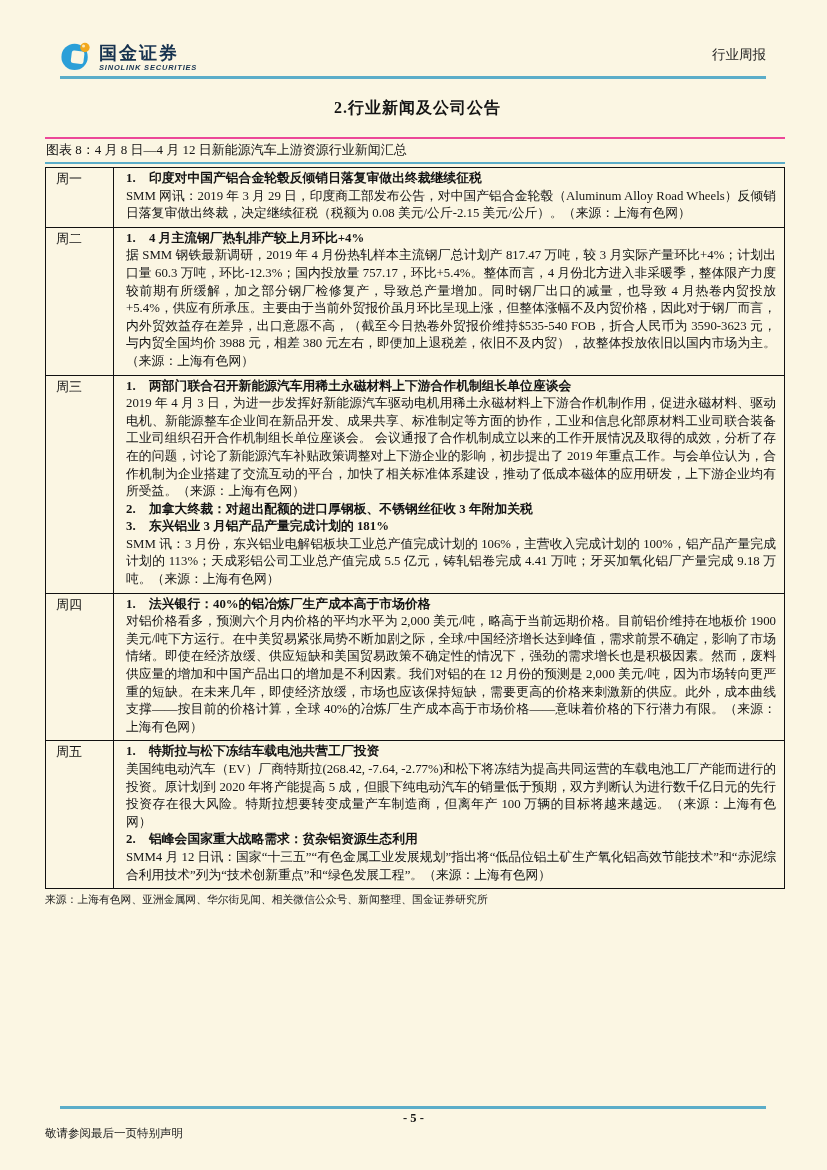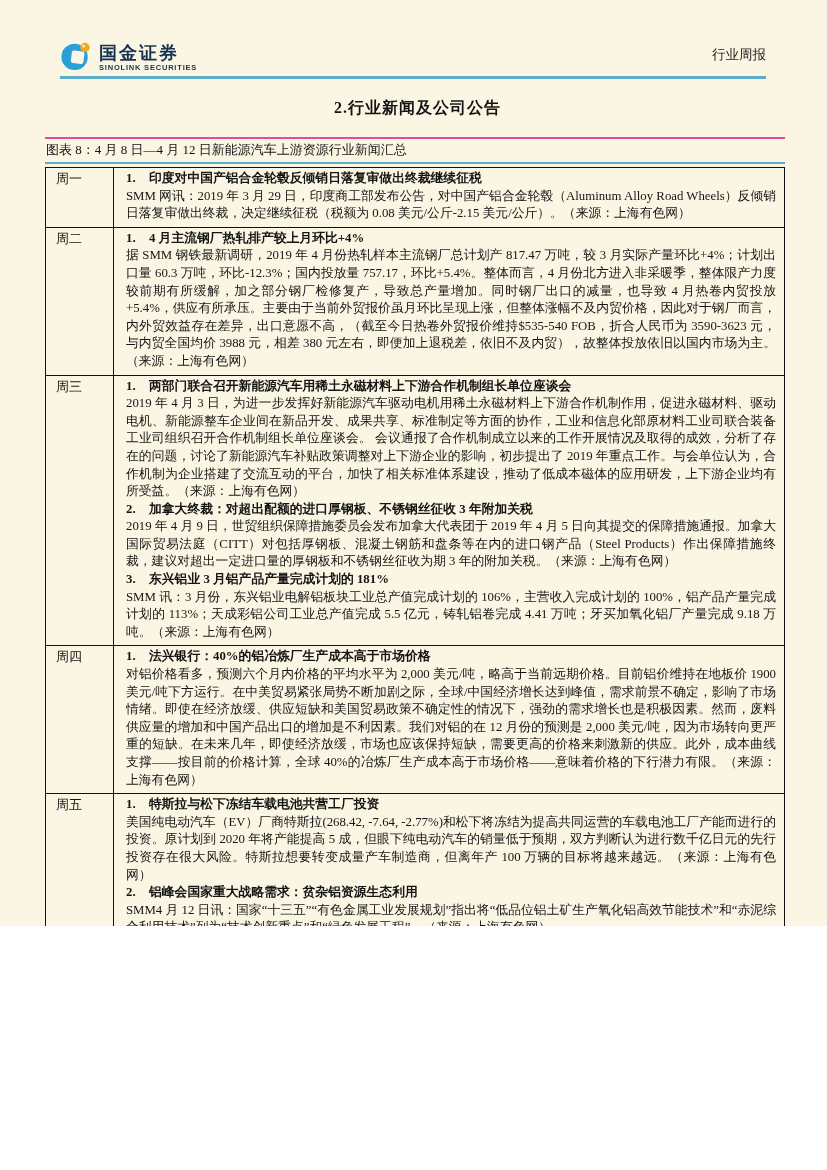--- a/index.html
+++ b/index.html
@@ -1,33 +1,33 @@
 <!DOCTYPE html>
 <html lang="zh"><head>
 <meta charset="utf-8">
 <title>行业周报 - 第5页</title>
 <style>
   html,body { margin:0; padding:0; }
   .page {
     position: relative;
-    width: 827px; height: 926px;
+    width: 827px; height: 1170px;
     background: #FBF6E3;
     font-family: "Liberation Serif", "DejaVu Serif", serif;
     color: #141414;
     overflow: hidden;
     box-sizing: border-box;
   }
   
   .hdr {
     position: absolute; left: 60px; right: 61px; top: 40px; height: 36px;
     display: flex; justify-content: space-between; align-items: flex-end;
   }
   .brand { display: flex; align-items: center; gap: 7px; }
   .brand-text .cn { font-family: "Liberation Sans","DejaVu Sans",sans-serif; font-weight: bold; font-size: 18px; color: #16324f; letter-spacing: 2px; line-height: 19px; }
-  .brand-text .en { font-family: "Liberation Sans","DejaVu Sans",sans-serif; font-weight: bold; font-size: 7.5px; color: #16324f; letter-spacing: 0.8px; line-height: 9px; }
+  .brand-text .en { font-family: "Liberation Sans","DejaVu Sans",sans-serif; font-weight: bold; font-size: 7.5px; color: #16324f; letter-spacing: 0.8px; line-height: 9px; font-style: italic; }
   .report-type { font-size: 13.5px; color: #222; padding-bottom: 12px; }
   .hdr-rule { position: absolute; left: 60px; right: 61px; top: 76px; height: 3px; background: #5BADC9; }
   
   .sec-title {
     position: absolute; top: 98px; left: 4px; width: 100%;
     text-align: center; font-size: 16px; font-weight: bold; margin: 0; letter-spacing: 1px;
   }
   
   .figure { position: absolute; left: 45px; top: 137px; width: 740px; }
   .figure-caption {
@@ -119,21 +119,20 @@
         <span class="item-title">两部门联合召开新能源汽车用稀土永磁材料上下游合作机制组长单位座谈会</span>
       </div>
       <p class="item-body">2019 年 4 月 3 日，为进一步发挥好新能源汽车驱动电机用稀土永磁材料上下游合作机制作用，促进永磁材料、驱动电机、新能源整车企业间在新品开发、成果共享、标准制定等方面的协作，工业和信息化部原材料工业司联合装备工业司组织召开合作机制组长单位座谈会。 会议通报了合作机制成立以来的工作开展情况及取得的成效，分析了存在的问题，讨论了新能源汽车补贴政策调整对上下游企业的影响，初步提出了 2019 年重点工作。与会单位认为，合作机制为企业搭建了交流互动的平台，加快了相关标准体系建设，推动了低成本磁体的应用研发，上下游企业均有所受益。（来源：上海有色网）</p>
     </div>
 
     <div class="news-item">
       <div class="item-title-line">
         <span class="item-no">2.</span>
         <span class="item-title">加拿大终裁：对超出配额的进口厚钢板、不锈钢丝征收 3 年附加关税</span>
       </div>
-      <p class="item-body">2019 年 4 月 9 日，世贸组织保障措施委员会发布加拿大代表团于 2019 年 4 月 5 日向其提交的保障措施通报。加拿大国际贸易法庭（CITT）对包括厚钢板、混凝土钢筋和盘条等在内的进口钢产品（Steel Products）作出保障措施终裁，建议对超出一定进口量的厚钢板和不锈钢丝征收为期 3 年的附加关税。（来源：上海有色网）</p>
     </div>
 
     <div class="news-item">
       <div class="item-title-line">
         <span class="item-no">3.</span>
         <span class="item-title">东兴铝业 3 月铝产品产量完成计划的 181%</span>
       </div>
       <p class="item-body">SMM 讯：3 月份，东兴铝业电解铝板块工业总产值完成计划的 106%，主营收入完成计划的 100%，铝产品产量完成计划的 113%；天成彩铝公司工业总产值完成 5.5 亿元，铸轧铝卷完成 4.41 万吨；牙买加氧化铝厂产量完成 9.18 万吨。（来源：上海有色网）</p>
     </div>
   </div>
@@ -166,19 +165,20 @@
     <div class="news-item">
       <div class="item-title-line">
         <span class="item-no">2.</span>
         <span class="item-title">铝峰会国家重大战略需求：贫杂铝资源生态利用</span>
       </div>
       <p class="item-body">SMM4 月 12 日讯：国家“十三五”“有色金属工业发展规划”指出将“低品位铝土矿生产氧化铝高效节能技术”和“赤泥综合利用技术”列为“技术创新重点”和“绿色发展工程”。（来源：上海有色网）</p>
     </div>
   </div>
     </div>
   </div>
+    <div class="source-note">来源：上海有色网、亚洲金属网、华尔街见闻、相关微信公众号、新闻整理、国金证券研究所</div>
   </section>
 
   <div class="ftr-rule"></div>
   <div class="page-number">- 5 -</div>
   <div class="disclaimer">敬请参阅最后一页特别声明</div>
 
 </div>
 
 </body></html>

